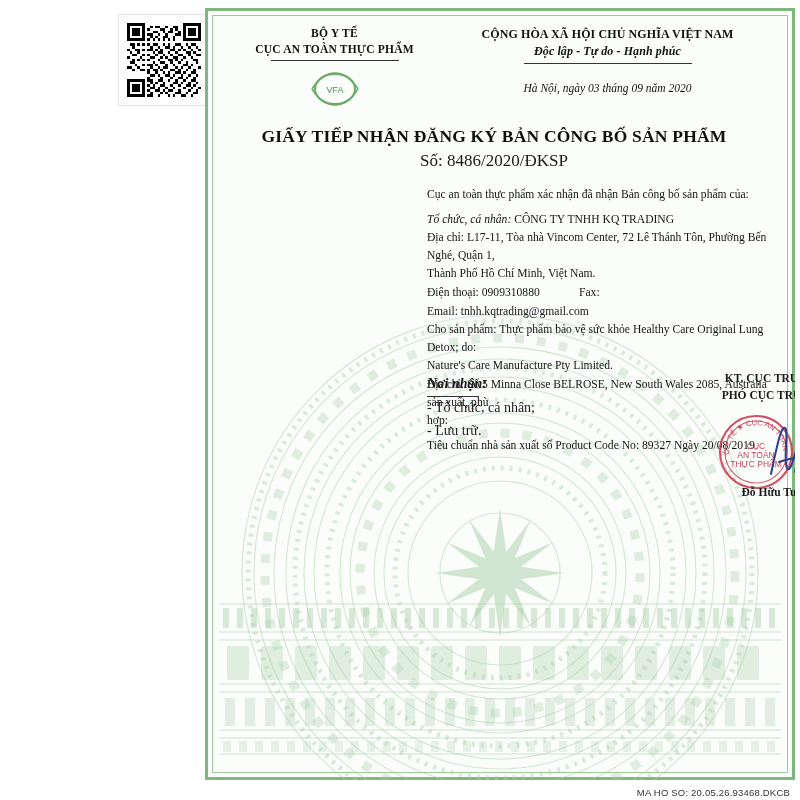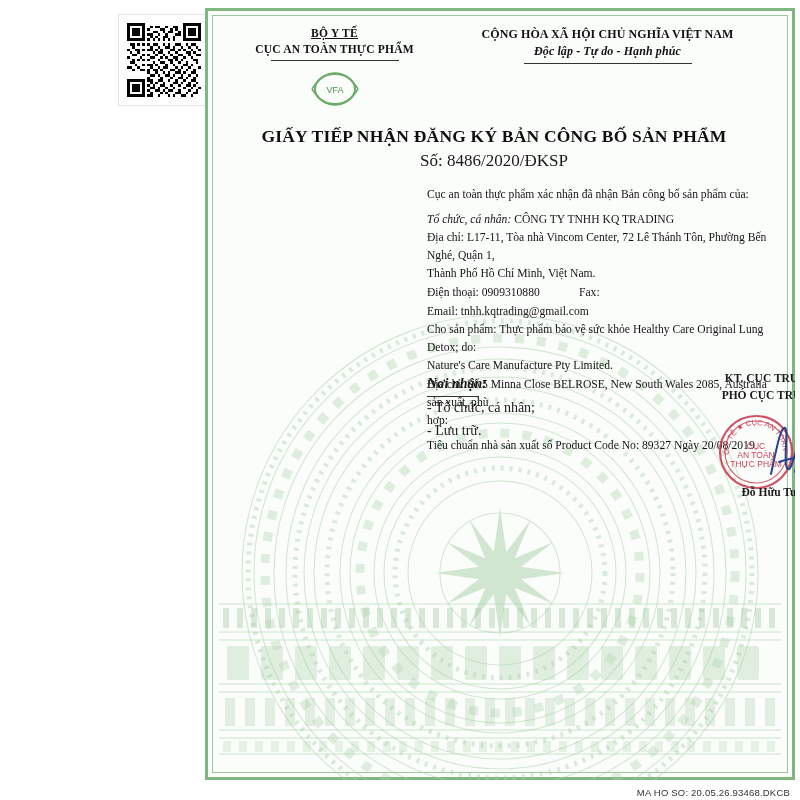--- a/index.html
+++ b/index.html
@@ -87,21 +87,21 @@
     padding: 0 22px;
     box-sizing: border-box;
   }
   .hdr-left {
     width: 215px;
     text-align: center;
     font-size: 11.5px;
     line-height: 1.35;
     color: #111;
   }
-  .hdr-left .l1 { font-weight: bold; letter-spacing: .3px; text-decoration: underline;}
+  .hdr-left .l1 { font-weight: bold; letter-spacing: .3px;}
   .hdr-left .l2 { font-weight: bold; letter-spacing: .2px;}
   .hdr-left .rule {
     width: 128px; height: 1px; background:#333;
     margin: 3px auto 0;
   }
   .emblem {
     margin: 6px auto 0;
     width: 62px; height: 44px;
   }
   .hdr-right {
@@ -656,20 +656,21 @@
             <path d="M8,22 q10,-16 23,-16 q13,0 23,16" fill="none" stroke="#6aab68" stroke-width="1.6"></path>
             <path d="M8,22 q10,16 23,16 q13,0 23,-16" fill="none" stroke="#6aab68" stroke-width="1.6"></path>
             <text x="31" y="26" font-size="9" text-anchor="middle" fill="#4e8f4c" font-family="Liberation Sans, sans-serif">VFA</text>
           </svg>
         </div>
       </div>
       <div class="hdr-right">
         <div class="r1">CỘNG HÒA XÃ HỘI CHỦ NGHĨA VIỆT NAM</div>
         <div class="r2">Độc lập - Tự do - Hạnh phúc</div>
         <div class="rule"></div>
+        <div class="date">Hà Nội, ngày 03 tháng 09 năm 2020</div>
       </div>
     </div>
 
     <div class="title-wrap">
       <div class="doc-title">GIẤY TIẾP NHẬN ĐĂNG KÝ BẢN CÔNG BỐ SẢN PHẨM</div>
       <div class="doc-number">Số: 8486/2020/ĐKSP</div>
     </div>
 
     <div class="body-text">
       <p>Cục an toàn thực phẩm xác nhận đã nhận Bản công bố sản phẩm của:</p>

